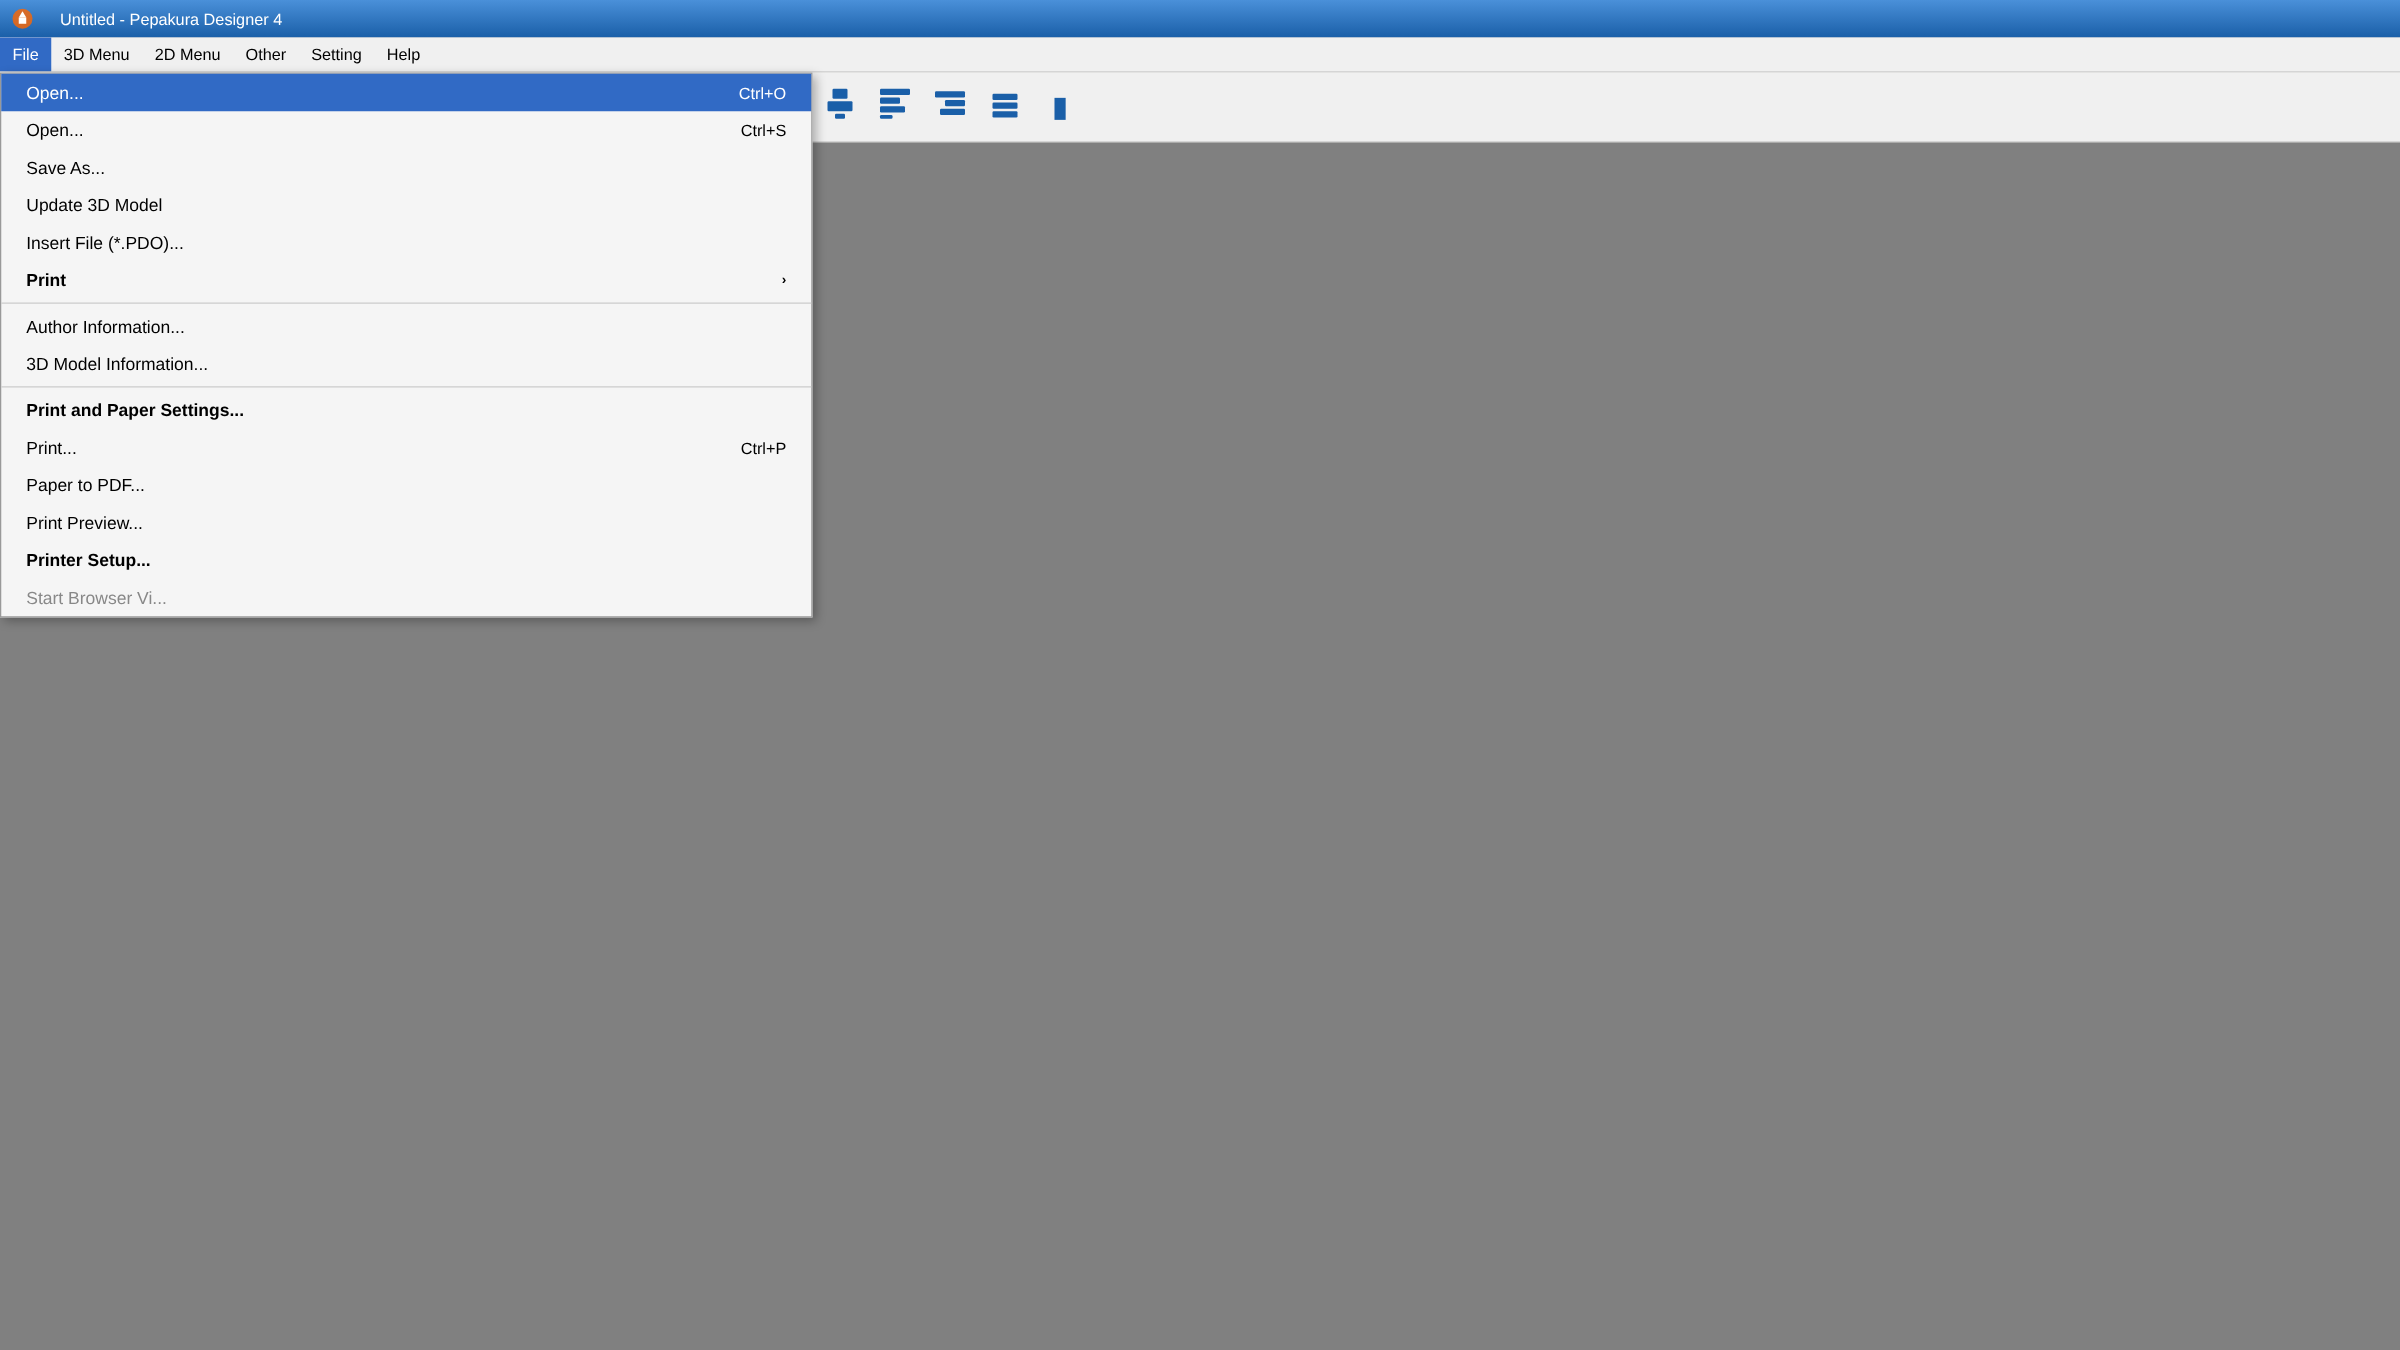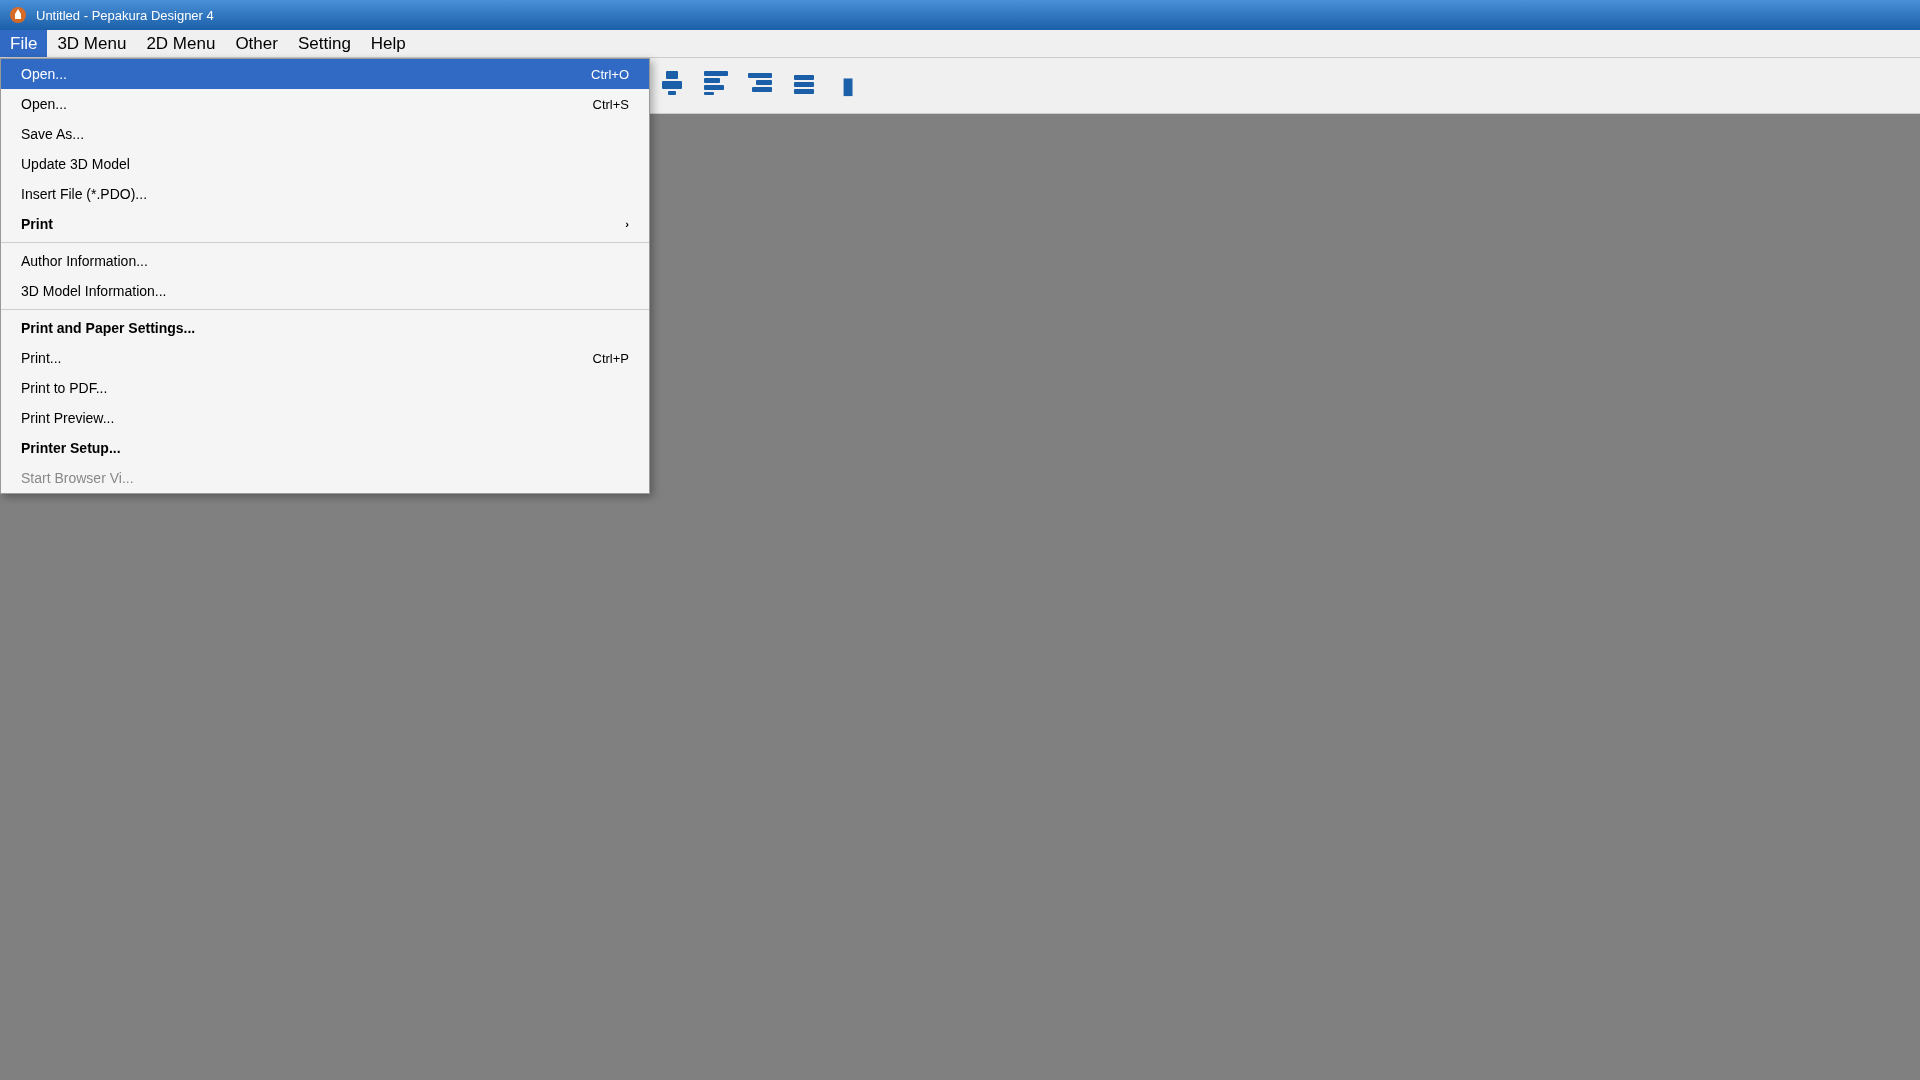--- a/index.html
+++ b/index.html
@@ -14,21 +14,21 @@
     }
 
     
     .title-bar {
       background: linear-gradient(to bottom, #4a90d9, #1a5fa8);
       color: white;
       height: 30px;
       display: flex;
       align-items: center;
       padding: 11px 8px;
-      gap: 8px;
+      gap: 20px;
     }
     .title-bar-icon {
       width: 20px;
       height: 20px;
       display: flex;
       align-items: center;
       justify-content: center;
     }
     .title-bar-text {
       font-size: 13px;
@@ -41,21 +41,21 @@
       height: 28px;
       display: flex;
       align-items: stretch;
       border-bottom: 1px solid #ccc;
     }
     .menu-item {
       padding: 0 10px;
       display: flex;
       align-items: center;
       cursor: pointer;
-      font-size: 17px;
+      font-size: 13px;
       color: #000;
     }
     .menu-item.active {
       background: #316ac5;
       color: white;
     }
 
     
     .toolbar {
       background: #f0f0f0;
@@ -369,21 +369,21 @@
       <div class="dropdown-item bold" style="font-weight:bold;">
         <span>Print and Paper Settings...</span>
       </div>
 
       <div class="dropdown-item">
         <span>Print...</span>
         <span class="shortcut">Ctrl+P</span>
       </div>
 
       <div class="dropdown-item">
-        <span>Print to PDF...</span>
+        <span>Paper to PDF...</span>
       </div>
 
       <div class="dropdown-item">
         <span>Print Preview...</span>
       </div>
 
       <div class="dropdown-item bold" style="font-weight:bold;">
         <span>Printer Setup...</span>
       </div>
 

